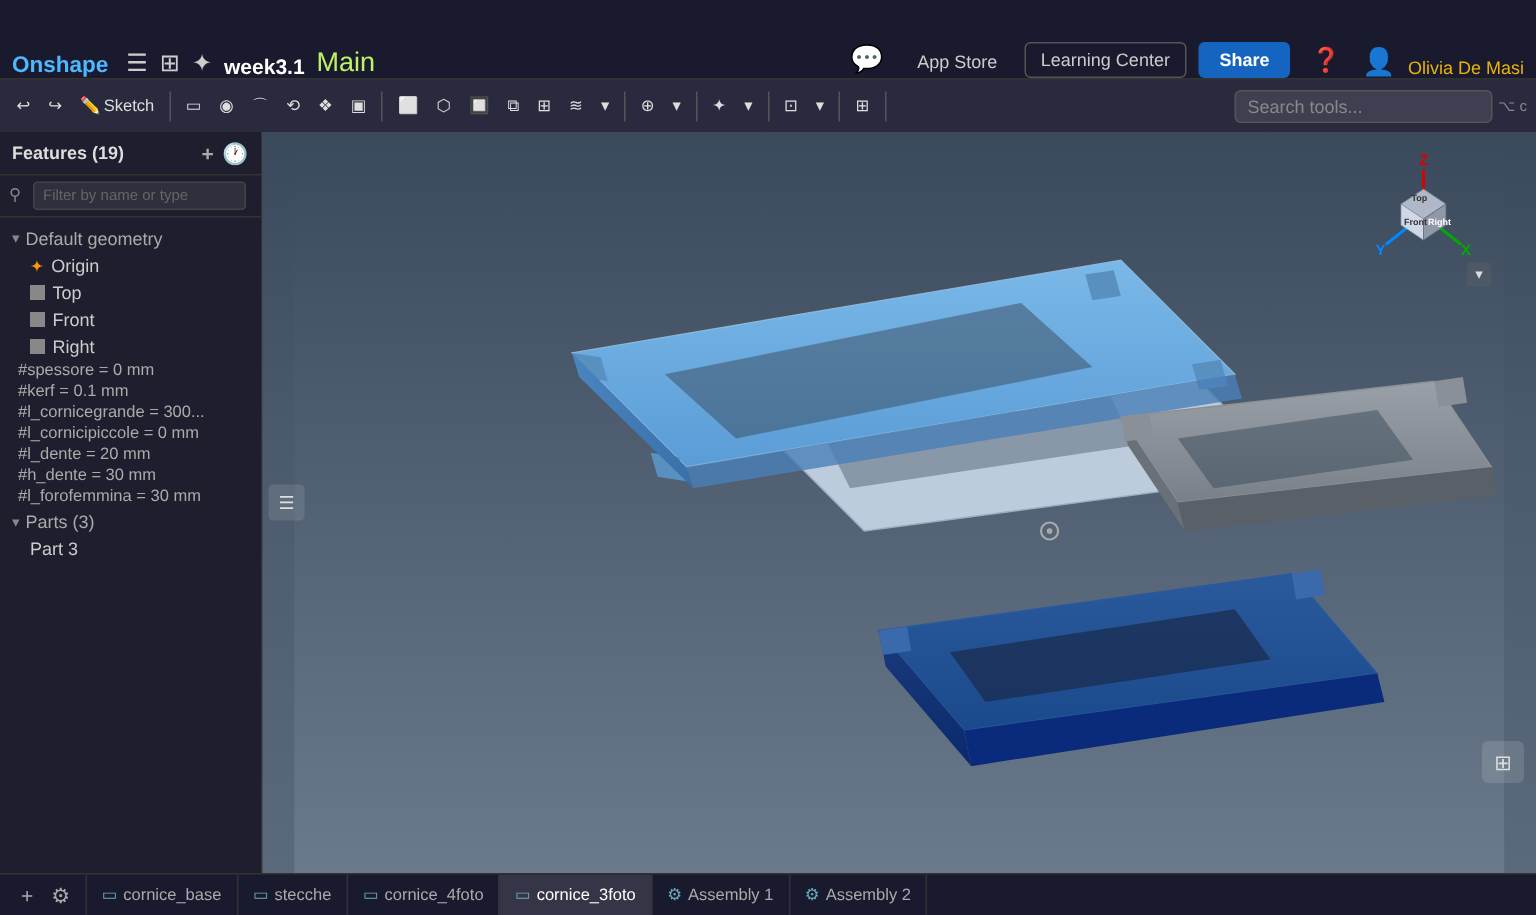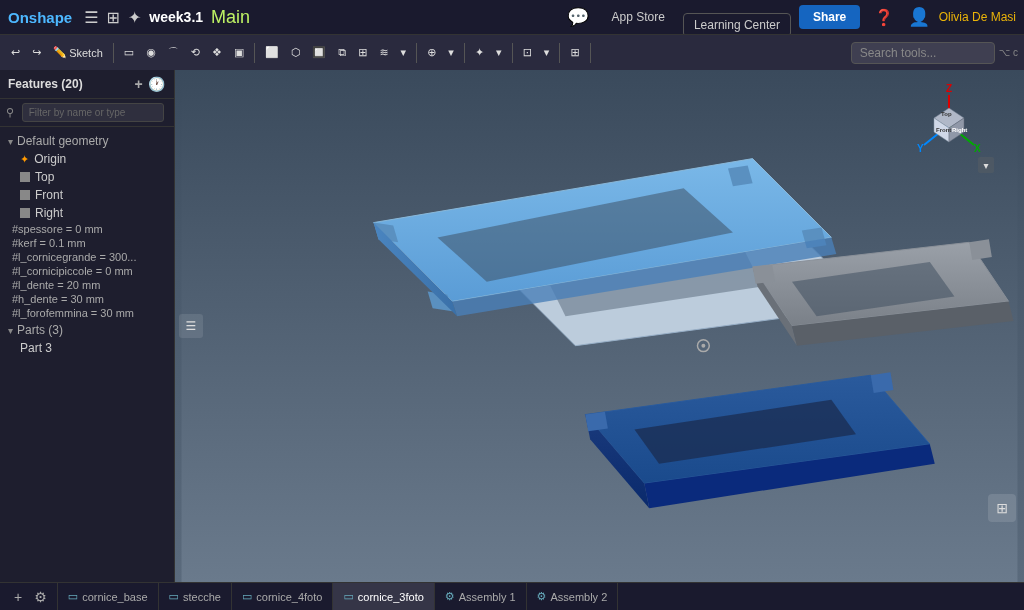--- a/index.html
+++ b/index.html
@@ -1,20 +1,20 @@
 <!DOCTYPE html>
 <html><head>
   <meta charset="utf-8">
   <style>
     * { box-sizing: border-box; margin: 0; padding: 0; }
     body { font-family: 'Arial', sans-serif; font-size: 13px; background: #f0f0f0; width: 1024px; height: 610px; overflow: hidden; display: flex; flex-direction: column; }
 
     
     .top-nav {
-      display: flex; align-items: center; height: 34px;
+      display: flex; align-items: flex-end; height: 52px;
       background: #1a1a2e; color: white; padding: 0 8px; gap: 8px; flex-shrink: 0;
     }
     .onshape-logo { font-weight: bold; font-size: 15px; color: #4db8ff; margin-right: 4px; }
     .nav-icon { color: #ccc; cursor: pointer; font-size: 16px; }
     .doc-title { color: white; font-weight: bold; font-size: 14px; }
     .workspace-label { color: #bef264; font-size: 18px; }
     .nav-spacer { flex: 1; }
     .nav-icon-btn { color: #ccc; font-size: 18px; cursor: pointer; padding: 2px 4px; }
     .nav-app-store { background: none; border: none; color: #ccc; cursor: pointer; font-size: 12px; padding: 4px 10px; border-radius: 4px; }
     .nav-learning { background: none; border: none; color: #ccc; cursor: pointer; font-size: 12px; padding: 4px 10px; border: 1px solid #555; border-radius: 4px; margin-top: 15px; }
@@ -28,21 +28,21 @@
       background: #2a2a3e; color: white; padding: 0 6px; gap: 2px; flex-shrink: 0; border-top: 1px solid #333;
     }
     .tb-btn {
       background: none; border: none; color: #ddd; cursor: pointer;
       padding: 3px 5px; border-radius: 3px; font-size: 11px; display: flex; align-items: center; gap: 2px;
       white-space: nowrap;
     }
     .tb-divider { width: 1px; height: 20px; background: #555; margin: 0 3px; }
     .tb-search {
       margin-left: auto; background: rgba(255,255,255,0.1); border: 1px solid #555;
-      color: #ddd; padding: 3px 8px; border-radius: 4px; font-size: 12px; width: 144px;
+      color: #ddd; padding: 3px 8px; border-radius: 4px; font-size: 12px; width: 172px;
     }
     .tb-search::placeholder { color: #888; }
     .tb-shortcut { color: #888; font-size: 10px; margin-left: 2px; }
 
     
     .main-area {
       display: flex; flex: 1; overflow: hidden;
     }
 
     
@@ -190,21 +190,21 @@
   <button class="tb-btn">⊞</button>
   <div class="tb-divider"></div>
   <input class="tb-search" type="text" placeholder="Search tools..." style="">
   <span class="tb-shortcut">⌥ c</span>
 </div>
 
 <div class="main-area">
 
   <div class="sidebar">
     <div class="sidebar-header">
-      <span>Features (20)</span>
+      <span>Features (19)</span>
       <div class="sidebar-header-icons">
         <span class="sidebar-header-icon">+</span>
         <span class="sidebar-header-icon">🕐</span>
       </div>
     </div>
     <div class="sidebar-filter">
       <span style="font-size:11px; color:#888; margin-right:4px;">⚲</span>
       <input class="filter-input" type="text" style="width: calc(100% - 20px);" placeholder="Filter by name or type">
     </div>
     <div class="sidebar-content">

